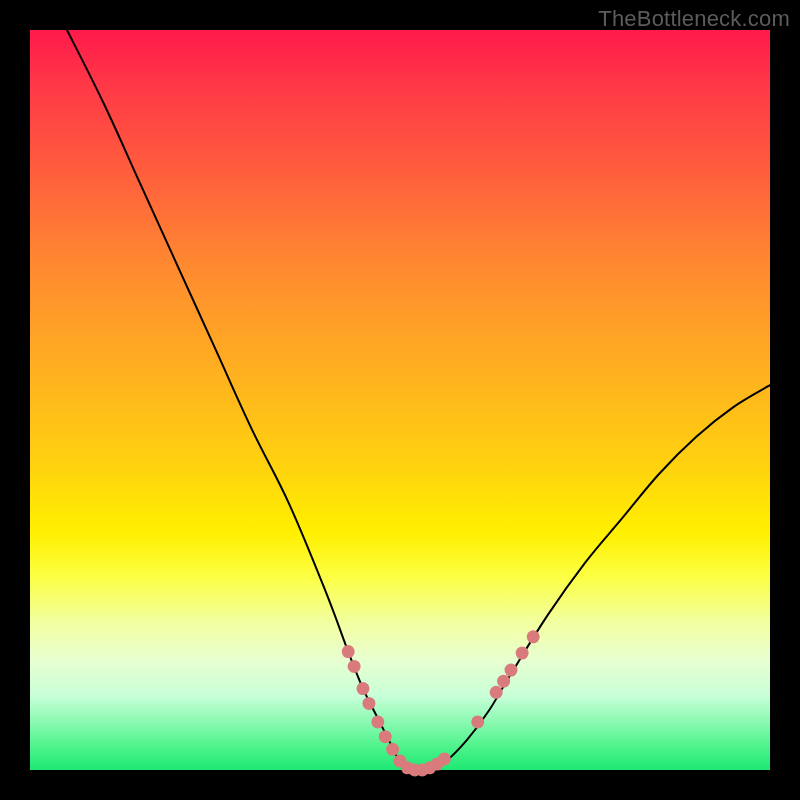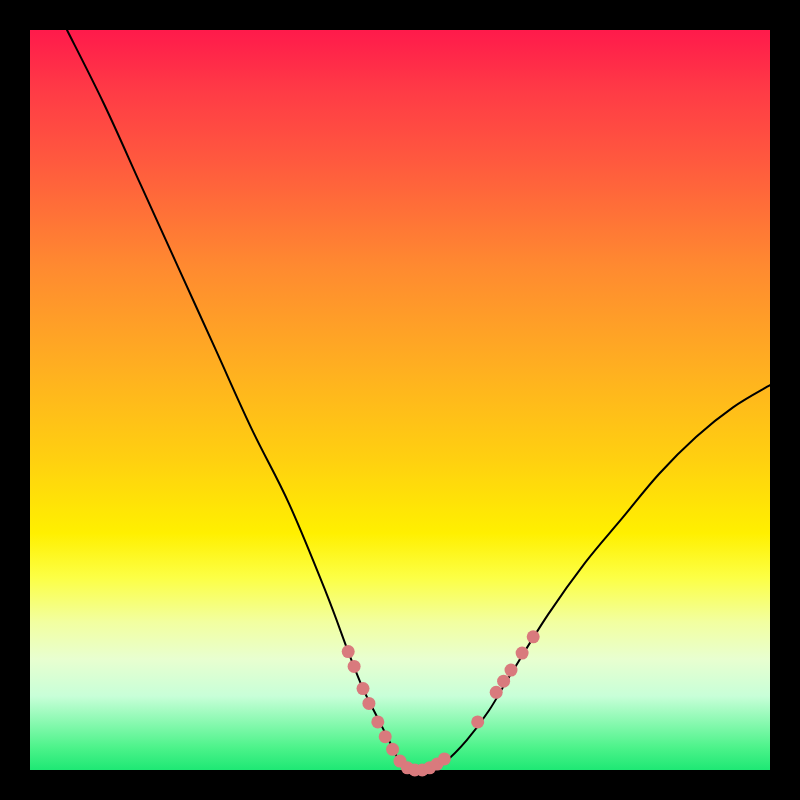--- a/index.html
+++ b/index.html
@@ -92,13 +92,14 @@
           <circle cx="447.7" cy="691.9" r="6.5" class="marker" fill="#d97a7d"></circle>
           <circle cx="466.2" cy="662.3" r="6.5" class="marker" fill="#d97a7d"></circle>
           <circle cx="473.6" cy="651.2" r="6.5" class="marker" fill="#d97a7d"></circle>
           <circle cx="481" cy="640.1" r="6.5" class="marker" fill="#d97a7d"></circle>
           <circle cx="492.1" cy="623.08" r="6.5" class="marker" fill="#d97a7d"></circle>
           <circle cx="503.20000000000005" cy="606.8" r="6.5" class="marker" fill="#d97a7d"></circle>
         </g>
     </svg>
   </div>
 
+  <div class="watermark">TheBottleneck.com</div>
 </div>
 
 </body></html>

